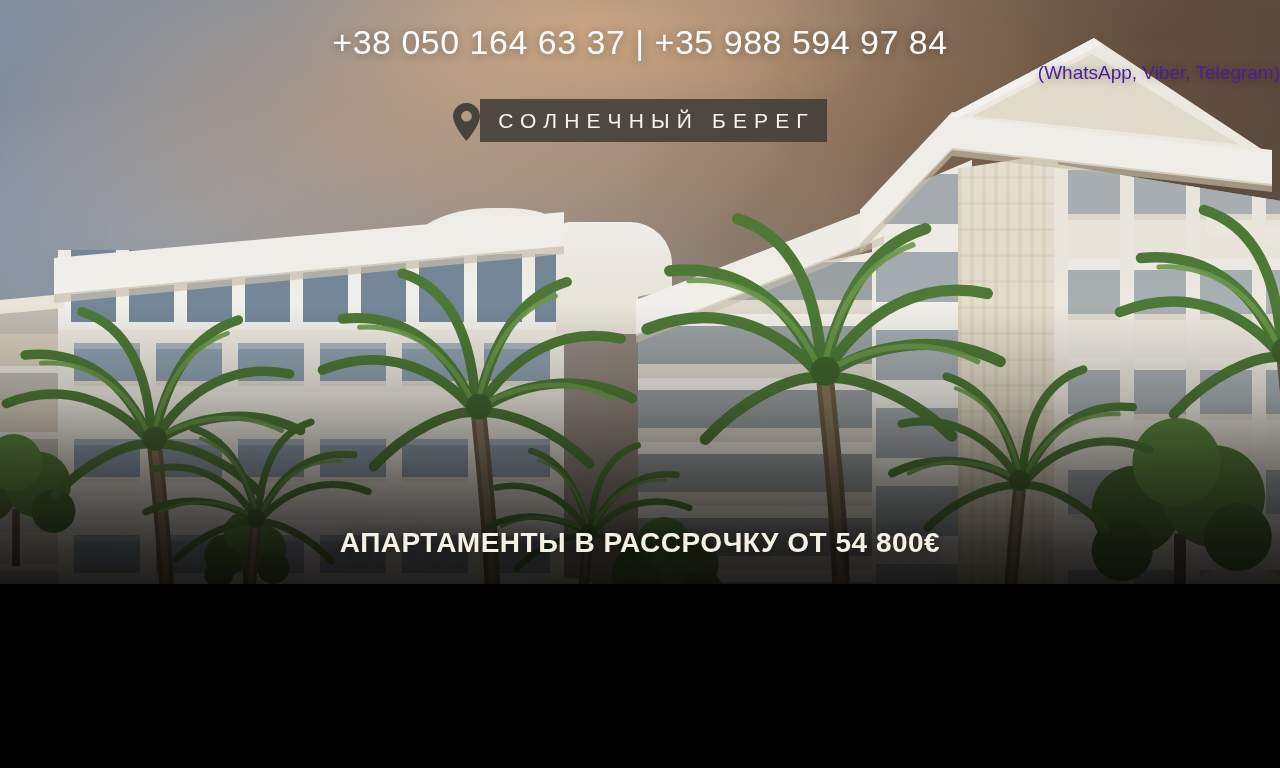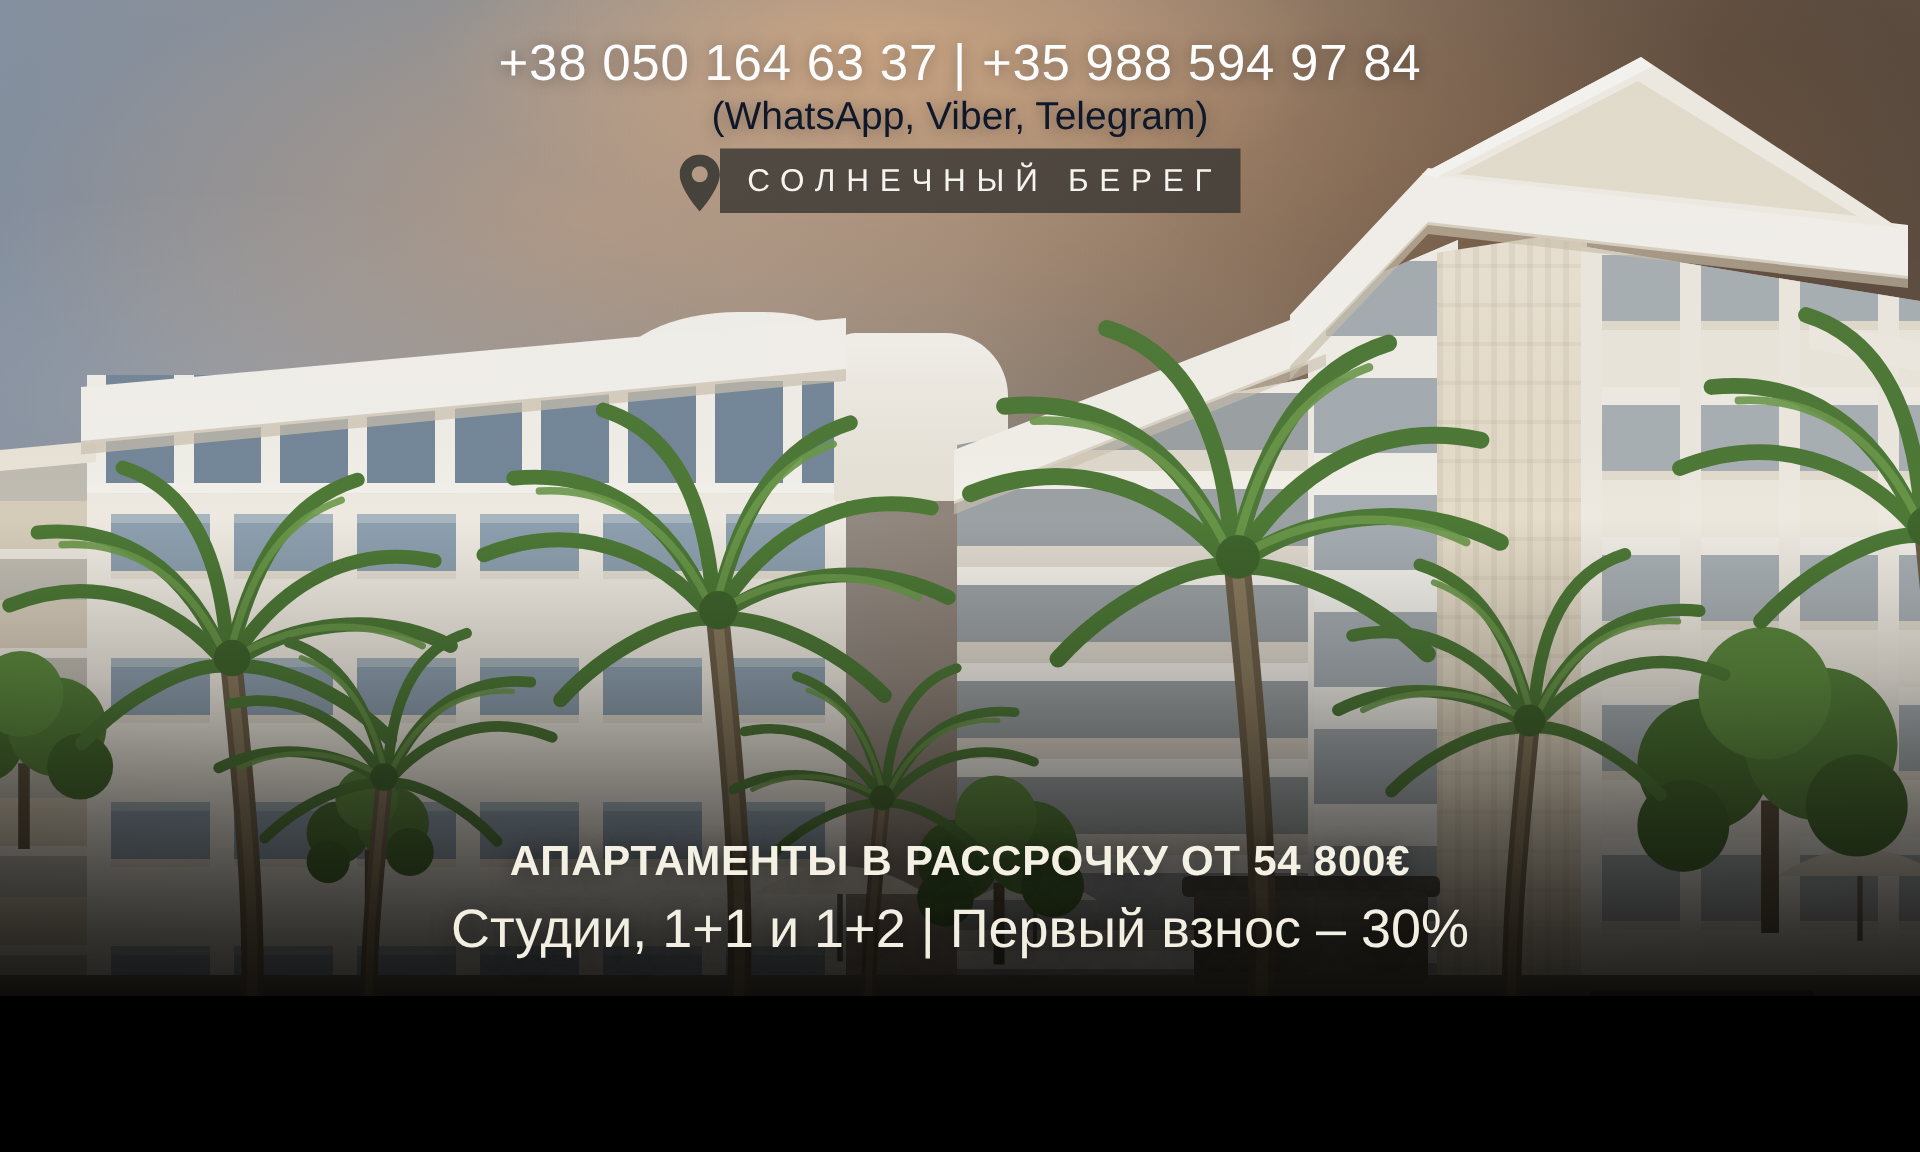--- a/index.html
+++ b/index.html
@@ -1,18 +1,18 @@
 <!DOCTYPE html>
 <html style="--badge-bg: #3f3b37; --text-cream: #f4f0e4; --sky-blue: #8290a3; --cloud-orange: #d3a077; --sky-brown: #5f4f41; --building-cream: #f1ece1; --palm-green: #4d7a36; --ground-dark: #161310;"><head>
 <meta charset="utf-8">
 <style>
   html,body{margin:0;padding:0;background:#000;}
   body{width:1280px;height:768px;font-family:"Liberation Sans","DejaVu Sans",sans-serif;}
 
-  .poster{position:relative;width:1280px;height:664px;overflow:hidden;background:#8a93a2;}
+  .poster{position:relative;width:1280px;height:584px;overflow:hidden;background:#8a93a2;}
   .scene{position:absolute;inset:0;}
   .scene > *{position:absolute;}
 
   
   .sky{
     inset:0;
     background:
       radial-gradient(430px 170px at 46% 5%,  rgba(238,182,132,0.55), rgba(238,182,132,0) 70%),
       radial-gradient(560px 240px at 31% 22%, rgba(226,172,128,0.38), rgba(226,172,128,0) 72%),
       radial-gradient(700px 270px at 60% 13%, rgba(212,152,102,0.35), rgba(212,152,102,0) 75%),
@@ -102,21 +102,21 @@
     background:linear-gradient(180deg, rgba(0,0,0,0) 52%, rgba(16,14,11,0.25) 68%, rgba(12,10,8,0.58) 82%, rgba(8,7,5,0.80) 94%, rgba(6,5,4,0.88) 100%);
   }
 
   
   .contact{
     position:absolute; top:24px; left:0; right:0; z-index:5;
     text-align:center; color:#fdfdfd;
     text-shadow:0 1px 10px rgba(0,0,0,0.35);
   }
   .phones{font-size:34px; font-weight:500; letter-spacing:0.5px; line-height:1.1;}
-  .messengers{font-size:26px; font-weight:400; color:#0f172a; margin-top:1px;}
+  .messengers{font-size:19px; font-weight:400; color:#4c1d95; margin-top:1px;text-align:right;}
 
   .badge-row{
     position:absolute; top:99px; left:0; right:0; z-index:5;
     display:flex; justify-content:center; align-items:center; gap:0;
   }
   .pin{display:inline-flex; margin-top:2px;}
   .badge{
     background:rgba(62,58,54,0.86);
     background-color:color-mix(in srgb, var(--badge-bg,#3f3b37) 86%, transparent);
     color:#f5f3ee; font-size:21px; font-weight:400;
@@ -252,16 +252,15 @@
     <span class="pin">
       <svg width="27" height="38" viewBox="0 0 24 34" xmlns="http://www.w3.org/2000/svg">
         <path fill="#46423c" fill-rule="evenodd" d="M12 0C5.4 0 0 5.3 0 11.9 0 20.5 12 34 12 34s12-13.5 12-22.1C24 5.3 18.6 0 12 0zm0 16.6a4.8 4.8 0 1 1 0-9.6 4.8 4.8 0 0 1 0 9.6z"></path>
       </svg>
     </span>
     <span class="badge">СОЛНЕЧНЫЙ БЕРЕГ</span>
   </div>
 
   <footer class="offer">
     <div class="headline">АПАРТАМЕНТЫ В РАССРОЧКУ ОТ 54 800€</div>
-    <div class="subline">Студии, 1+1 и 1+2 | Первый взнос – 30%</div>
   </footer>
 
 </div>
 
 </body></html>

